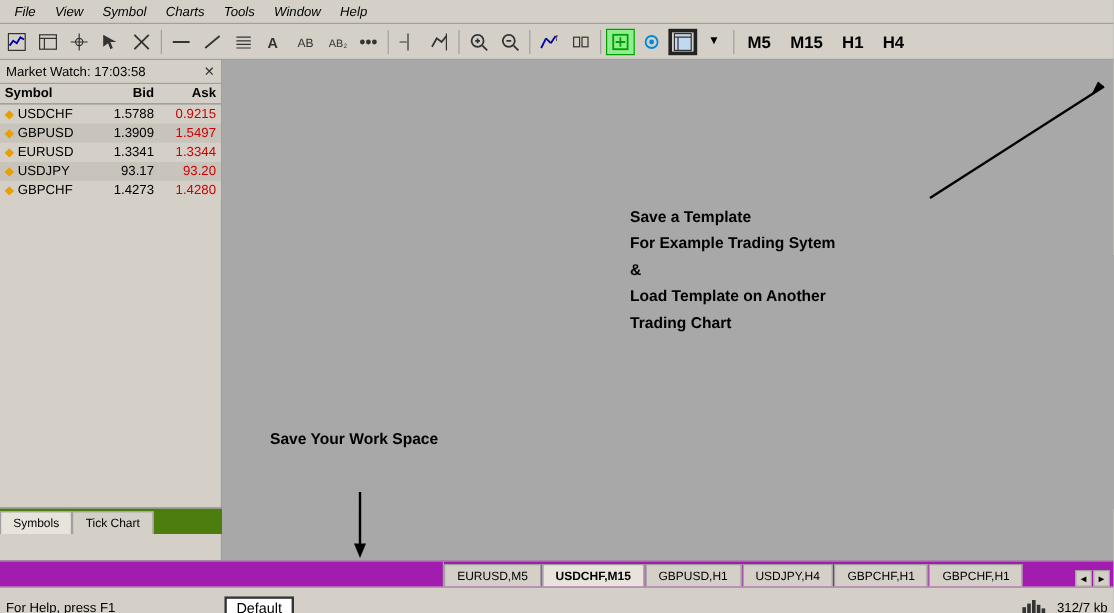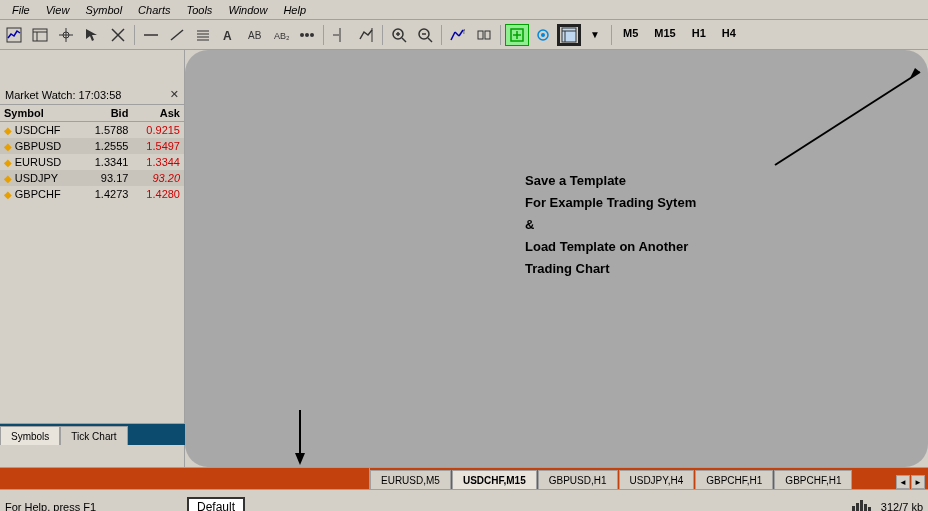--- a/index.html
+++ b/index.html
@@ -55,21 +55,21 @@
       height: 20px;
       background: #a0a0a0;
       margin: 0 2px;
     }
     .toolbar-text-btn {
       padding: 2px 6px;
       height: 22px;
       background: #d4d0c8;
       border: 1px solid transparent;
       cursor: pointer;
-      font-size: 11px;
+      font-size: 14px;
       font-weight: bold;
     }
 
     
     #main-layout {
       display: flex;
       height: calc(511px - 20px - 30px - 22px - 22px);
     }
 
     
@@ -79,21 +79,20 @@
       border-right: 1px solid #a0a0a0;
       display: flex;
       flex-direction: column;
     }
 
     
     #market-watch {
       flex: 1;
       display: flex;
       flex-direction: column;
-      margin-top: 35px;
     }
     #market-watch-header {
       background: #d4d0c8;
       padding: 3px 5px;
       font-size: 11px;
       border-bottom: 1px solid #a0a0a0;
       display: flex;
       justify-content: space-between;
       align-items: center;
     }
@@ -121,21 +120,20 @@
       padding: 2px 4px;
       text-align: right;
     }
     #market-watch-table tbody td:first-child { text-align: left; }
 
     
     #chart-area {
       flex: 1;
       background: #a8a8a8;
       position: relative;
-      border-radius: 23px;
     }
 
     
     .annotation {
       position: absolute;
       font-size: 13px;
       font-weight: bold;
       color: #000;
       line-height: 1.6;
     }
@@ -407,78 +405,81 @@
       USDCHF
     </td>
     <td>1.5788</td>
     <td style="color:#cc0000;">0.9215</td>
   </tr>
             <tr>
     <td style="text-align:left;">
       <span style="color:#e8a000; font-size:10px;">◆</span>
       GBPUSD
     </td>
-    <td>1.2555</td>
+    <td>1.3909</td>
     <td style="color:#cc0000;">1.5497</td>
   </tr>
             <tr>
     <td style="text-align:left;">
       <span style="color:#e8a000; font-size:10px;">◆</span>
       EURUSD
     </td>
     <td>1.3341</td>
     <td style="color:#cc0000;">1.3344</td>
   </tr>
             <tr>
     <td style="text-align:left;">
       <span style="color:#e8a000; font-size:10px;">◆</span>
       USDJPY
     </td>
     <td>93.17</td>
-    <td style="color:#cc0000;font-style:italic;">93.20</td>
+    <td style="color:#cc0000;">93.20</td>
   </tr>
             <tr>
     <td style="text-align:left;">
       <span style="color:#e8a000; font-size:10px;">◆</span>
       GBPCHF
     </td>
     <td>1.4273</td>
     <td style="color:#cc0000;">1.4280</td>
   </tr>
           </tbody>
       </table>
     </div>
 
-    <div style="position:absolute; bottom:22px; left:0; width:185px; display:flex; height:22px; background:#0c4a6e; border-top:1px solid #a0a0a0; align-items:flex-end;">
+    <div style="position:absolute; bottom:22px; left:0; width:185px; display:flex; height:22px; background:#4d7c0f; border-top:1px solid #a0a0a0; align-items:flex-end;">
       <div class="left-tab active">Symbols</div>
       <div class="left-tab">Tick Chart</div>
     </div>
   </div>
 
   <div id="chart-area">
 
     <div class="annotation" style="top: 120px; left: 340px; line-height: 1.7;">
       <span>Save a Template<br>For Example Trading Sytem<br>&amp;<br>Load Template on Another<br>Trading Chart</span>
     </div>
 
     <svg style="position:absolute; top:0; left:0; width:100%; height:100%; pointer-events:none;">
       <line x1="590" y1="115" x2="735" y2="22" stroke="#000" stroke-width="2"></line>
       <polygon points="735,22 725,28 730,18" fill="#000"></polygon>
     </svg>
 
+    <div class="annotation" style="bottom: 90px; left: 40px;">
+      <span>Save Your Work Space</span>
+    </div>
 
     <svg style="position:absolute; top:0; left:0; width:100%; height:100%; pointer-events:none;">
       <line x1="115" y1="360" x2="115" y2="405" stroke="#000" stroke-width="2"></line>
       <polygon points="115,415 110,403 120,403" fill="#000"></polygon>
     </svg>
 
   </div>
 </div>
 
-<div id="tabs-bar" style="position:relative; bottom:0; height:22px; background:#c2410c; border-top:1px solid #a0a0a0; display:flex; align-items:flex-end; overflow:hidden;justify-content:space-between;">
+<div id="tabs-bar" style="position:relative; bottom:0; height:22px; background:#a21caf; border-top:1px solid #a0a0a0; display:flex; align-items:flex-end; overflow:hidden;justify-content:space-between;">
 
   <div style="width:185px; border-right:1px solid #a0a0a0; height:100%;"></div>
   <div id="chart-tabs-container" style="display:flex; align-items:flex-end; flex:1; overflow:hidden;">
   <div class="tab-item">EURUSD,M5</div>
       <div class="tab-item active">USDCHF,M15</div>
       <div class="tab-item">GBPUSD,H1</div>
       <div class="tab-item">USDJPY,H4</div>
       <div class="tab-item">GBPCHF,H1</div>
       <div class="tab-item">GBPCHF,H1</div>
     </div>

